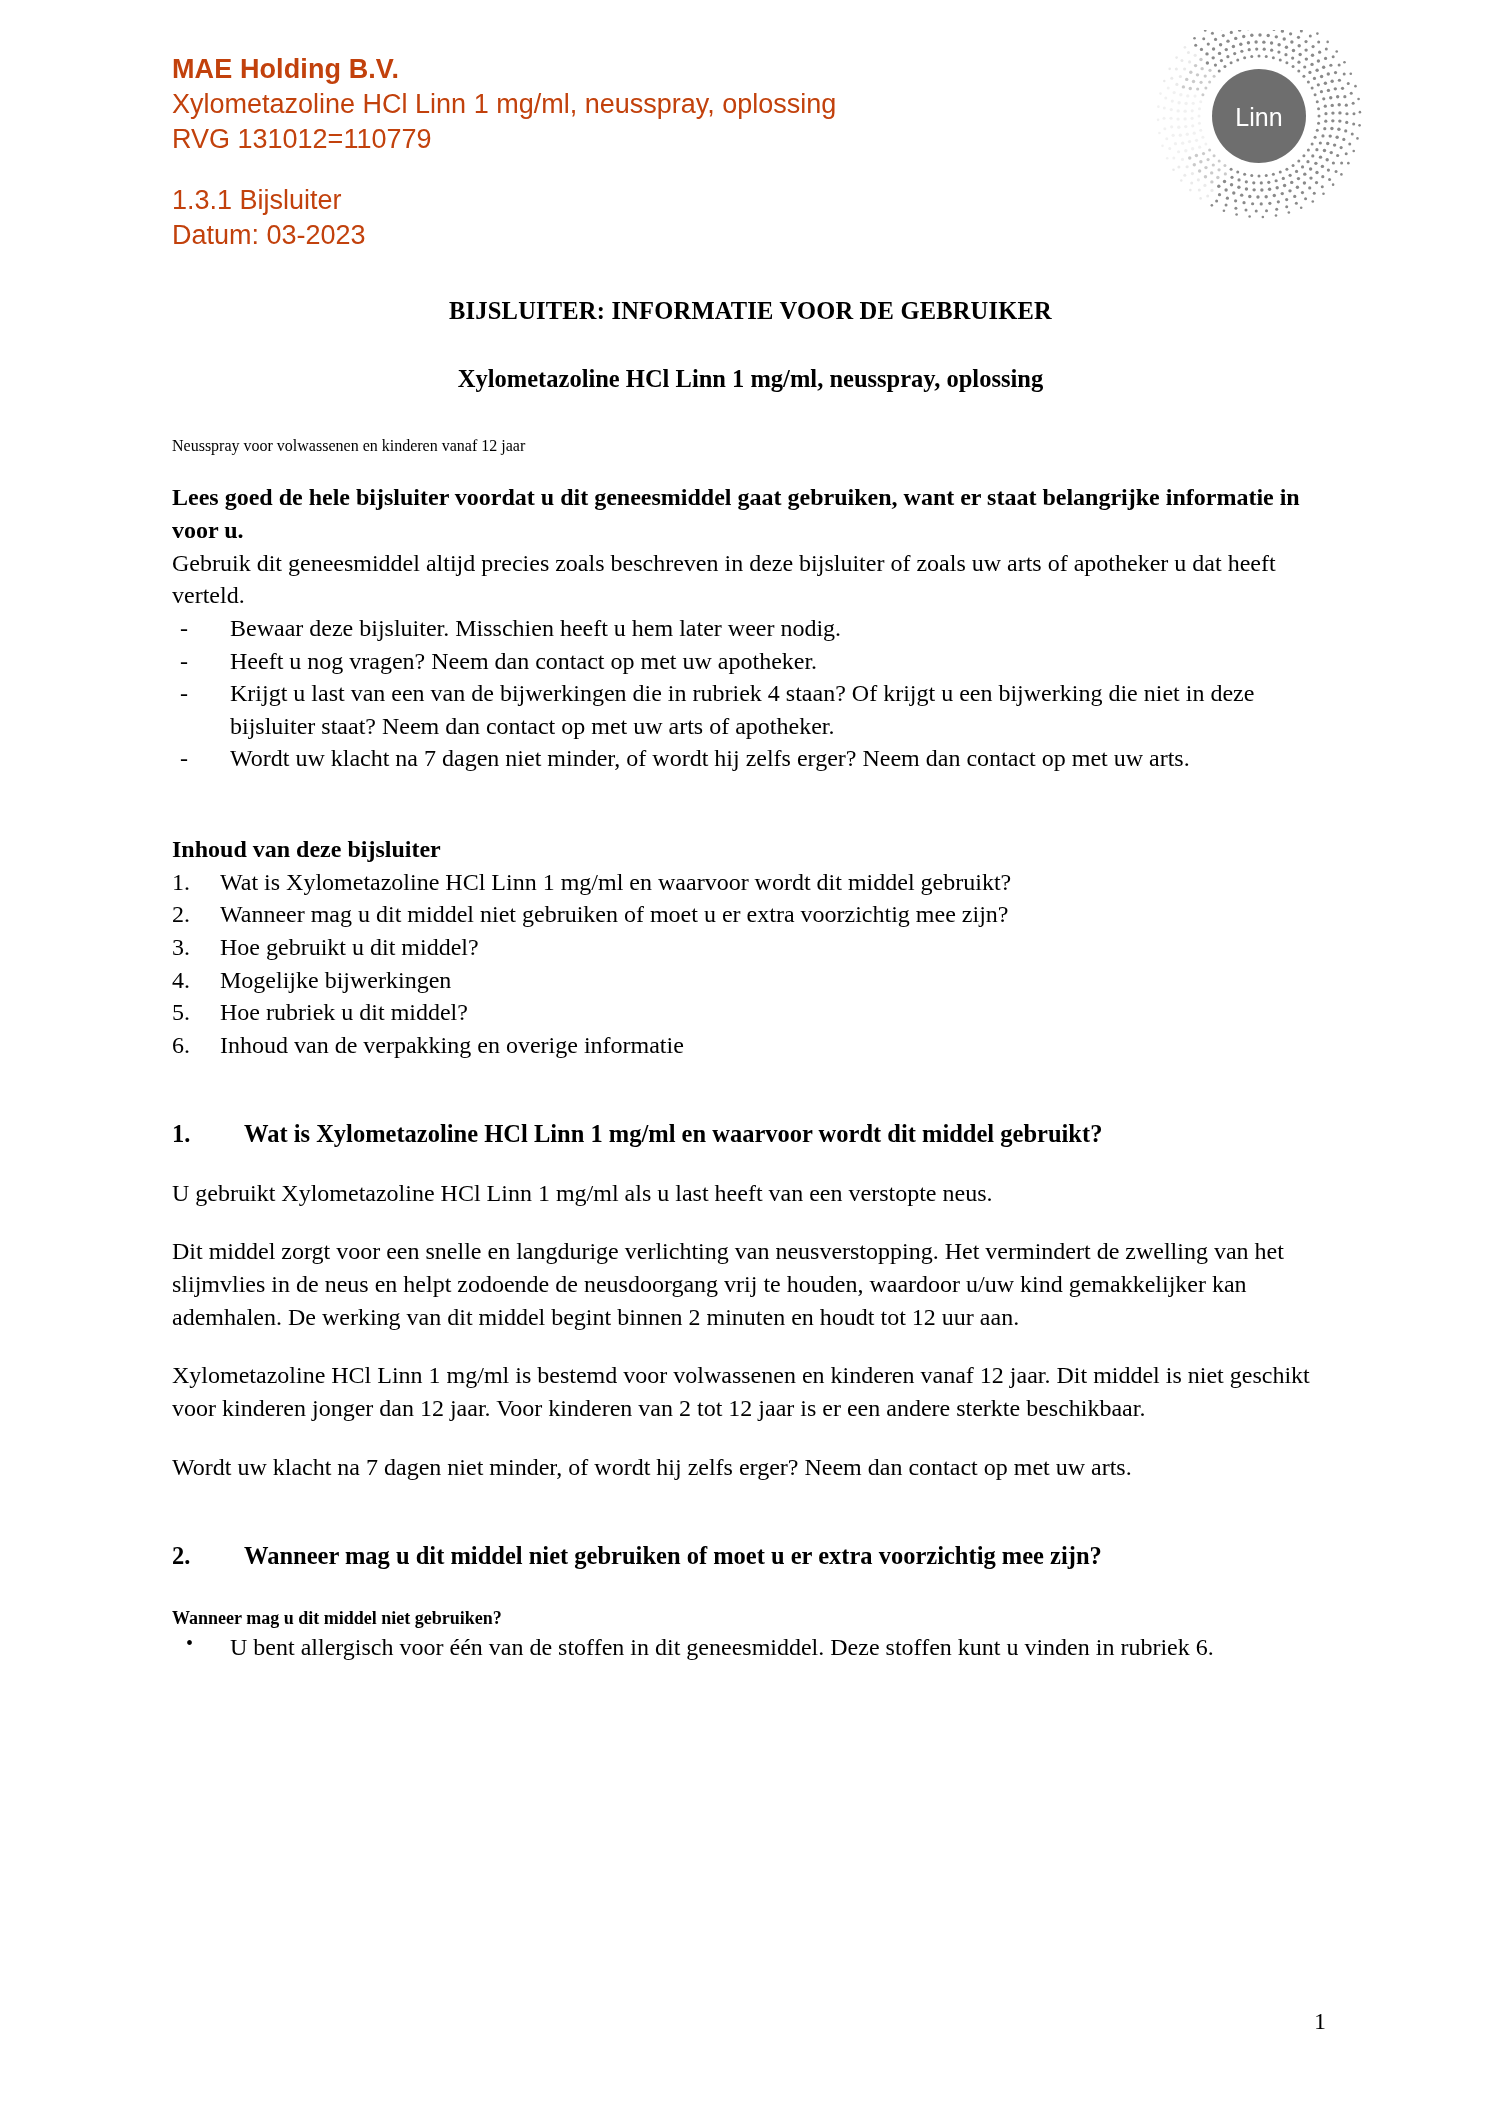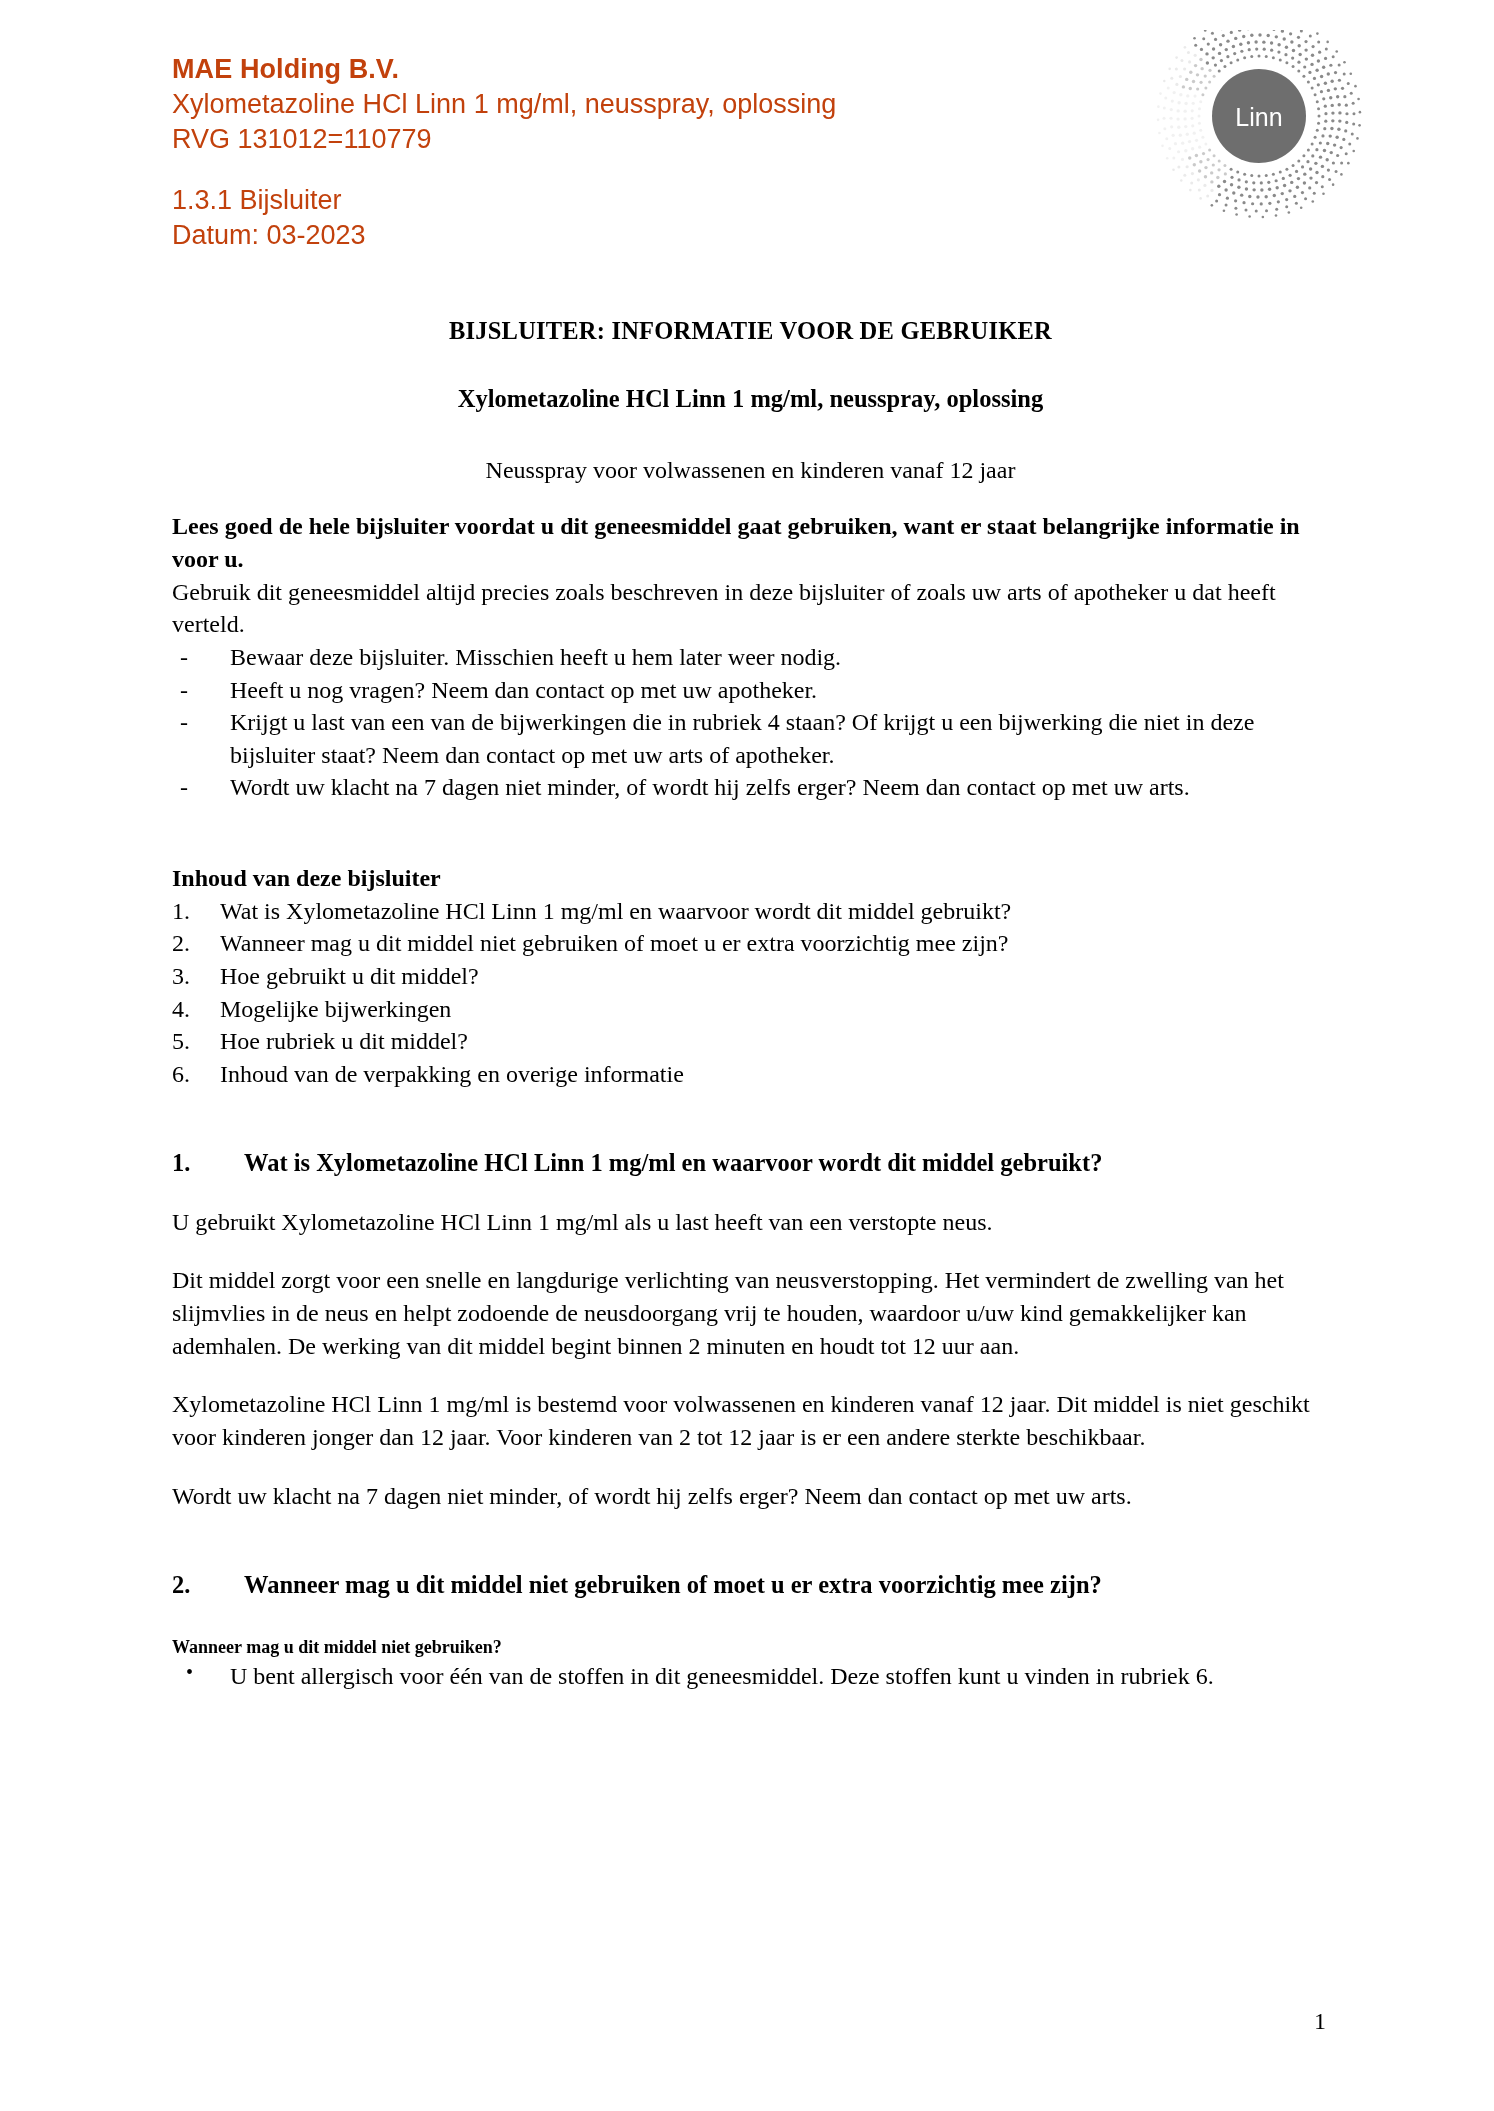--- a/index.html
+++ b/index.html
@@ -42,37 +42,36 @@
     width: 210px;
     height: 210px;
   }
   .logo svg { display: block; }
 
   
   .doc-title {
     text-align: center;
     font-weight: bold;
     font-size: 24.5px;
-    margin-top: 64px;
+    margin-top: 44px;
     letter-spacing: 0.2px;
   }
   .product-title {
     text-align: center;
     font-weight: bold;
     font-size: 24.5px;
     margin-top: 40px;
   }
   .inn-name {
     text-align: center;
     font-size: 24px;
     margin-top: 1px;
   }
   .indication-line {
-    text-align: center;
-    font-size: 24px;
+    font-size: 16px;
     margin-top: 44px;
   }
 
   
   .body {
     font-size: 24px;
     line-height: 1.36;
     text-align: left;
   }
   .para { margin-top: 26px; }

